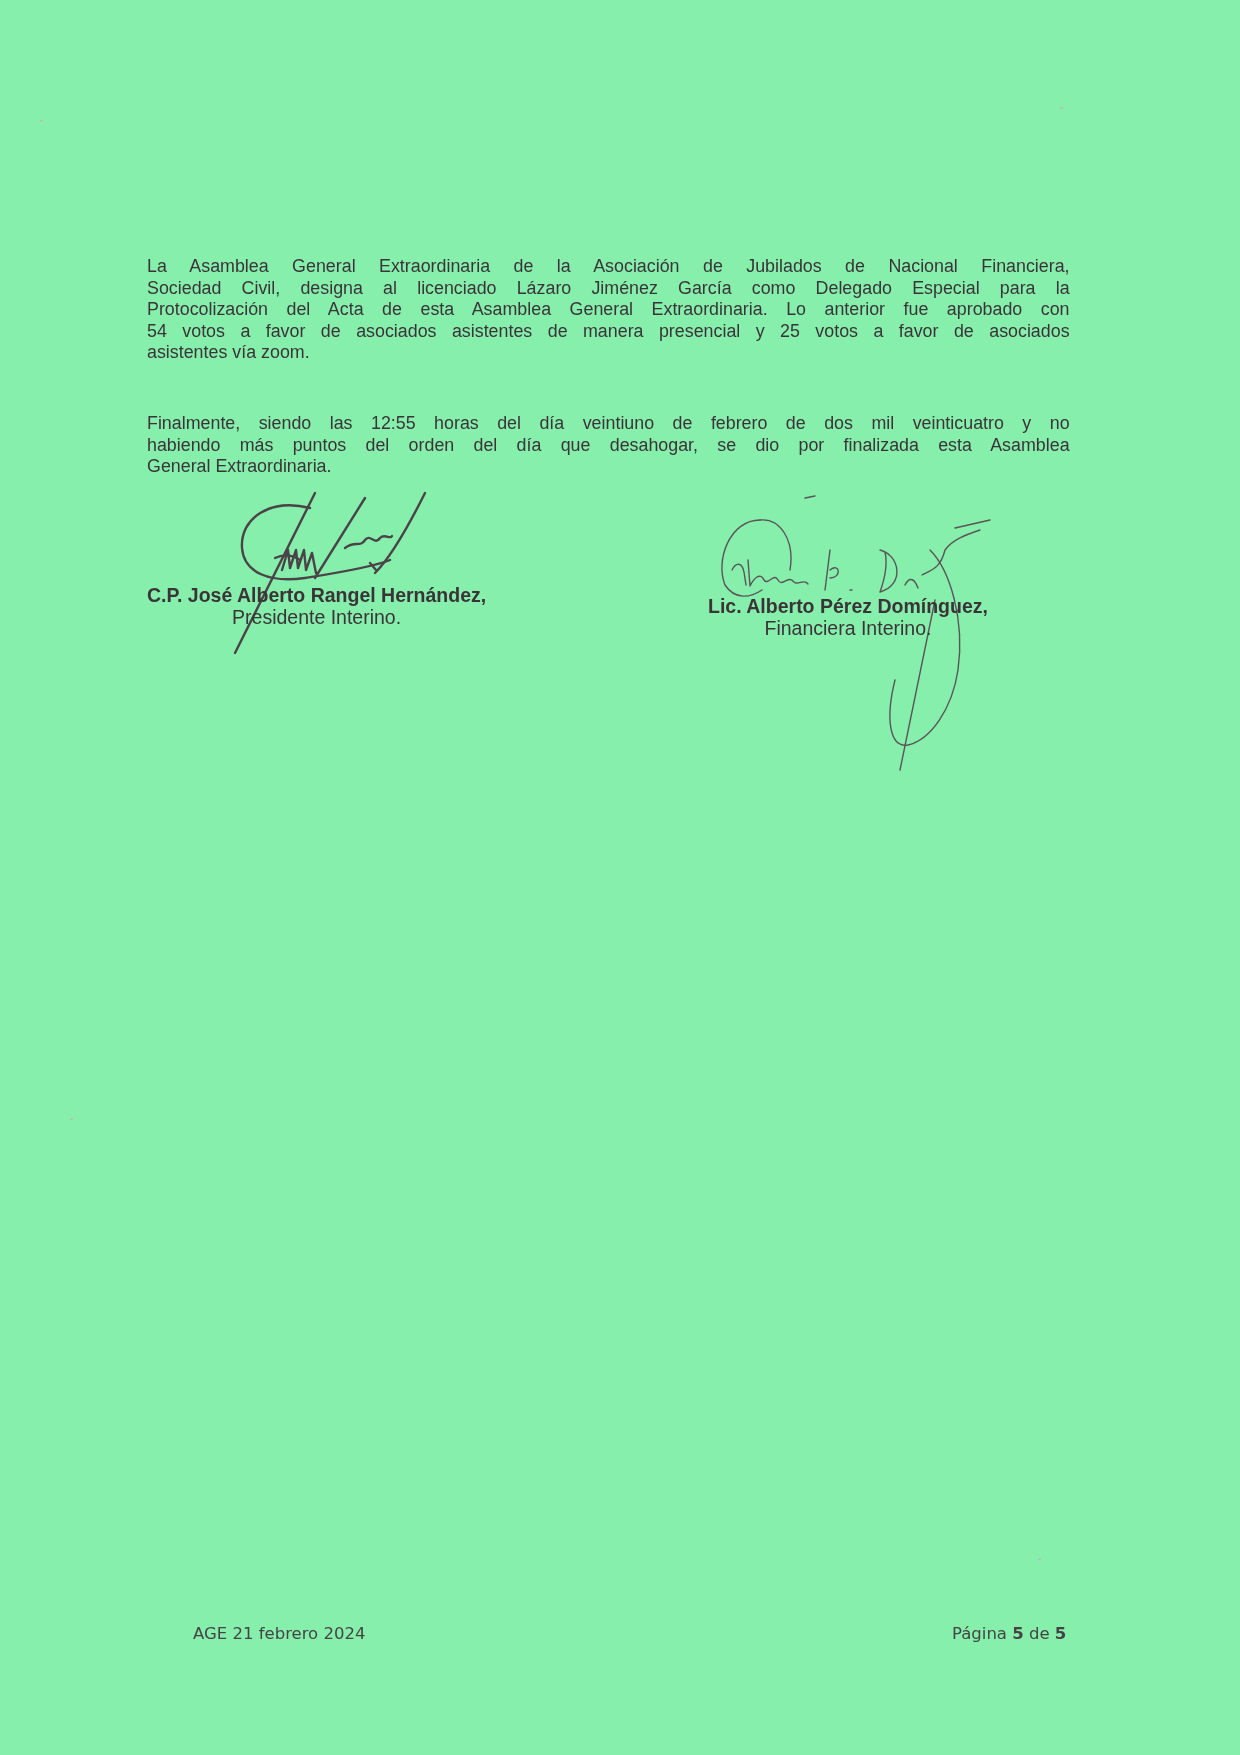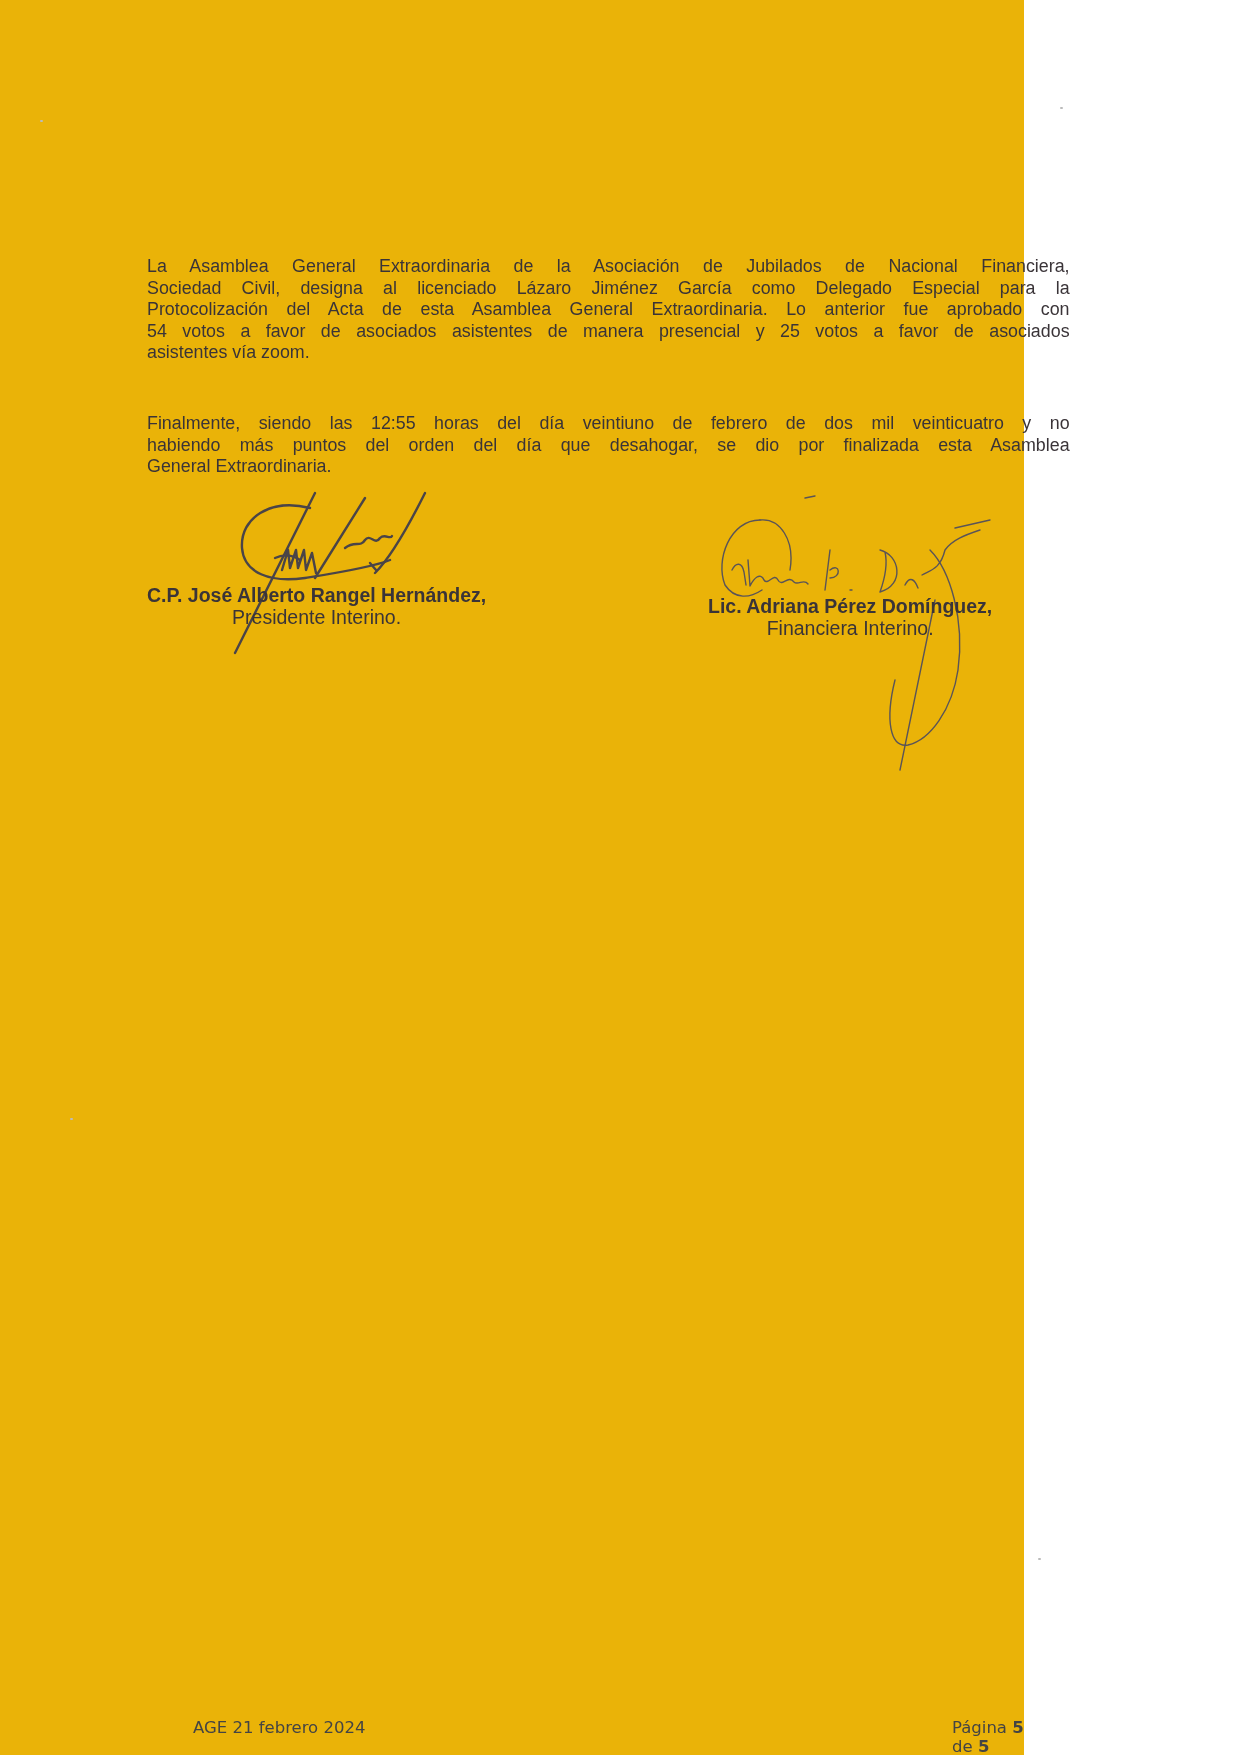--- a/index.html
+++ b/index.html
@@ -1,30 +1,30 @@
 <!DOCTYPE html>
 <html><head>
 <meta charset="utf-8">
 <style>
   html, body { margin:0; padding:0; background:#ffffff; }
   body { width:1240px; height:1755px; position:relative; overflow:hidden;
          font-family:"Liberation Sans", sans-serif; color:#3a3438; }
-  .page { position:absolute; left:0; top:0; width:1024px; height:1755px; background:#eab308; }
+  .page { position:absolute; left:0; top:0; width:1240px; height:1755px; background:#86efac; }
   .para { position:absolute; left:147px; width:923px; font-size:19.2px; line-height:21.6px;
           text-align:justify; transform:scaleX(0.93); transform-origin:left top; width:992px; }
   .para .ln { display:block; text-align:justify; text-align-last:justify; white-space:nowrap; }
   .para .ln.last { text-align-last:left; }
   #p1 { top:255px; }
   #p2 { top:412px; }
   .sigblock { position:absolute; font-size:19.5px; line-height:22px;text-align:center; }
   .sigblock .name { font-weight:bold; }
   #sig-left { left:147px; top:584px; }
   #sig-right { left:708px; top:595px; }
   .sigsvg { position:absolute; pointer-events:none; }
-  .footer { position:absolute; top:1718px; font-size:16.5px; color:#444; font-family:"DejaVu Sans", sans-serif; }
+  .footer { position:absolute; top:1624px; font-size:16.5px; color:#444; font-family:"DejaVu Sans", sans-serif; }
   #footer-left { left:193px; }
   #footer-right { left:952px; }
   #footer-right b { font-weight:bold; }
   .speck { position:absolute; width:3px; height:2px; background:#bbb; border-radius:1px; }
 </style>
 </head>
 <body>
 
 <div class="page">
 
@@ -75,21 +75,21 @@
       <path d="M190 60 C 210 65, 215 95, 190 102 C 195 88, 198 75, 195 62"></path>
       <path d="M215 95 C 220 85, 225 90, 228 98 M232 85 C 240 80, 250 80, 255 60 C 262 50, 275 45, 290 40"></path>
       <path d="M240 60 C 260 80, 275 130, 268 180 C 262 220, 240 250, 218 255 C 200 258, 195 230, 205 190"></path>
       <path d="M245 110 L 210 280"></path>
       <path d="M265 38 L 300 30"></path>
       <path d="M115 8 L 125 6"></path>
     </g>
   </svg>
 
   <div class="sigblock" id="sig-right">
-    <div class="name">Lic. Adriana Pérez Domínguez,</div>
+    <div class="name">Lic. Alberto Pérez Domínguez,</div>
     <div class="role">Financiera Interino.</div>
   </div>
 
   <div class="footer" id="footer-left">AGE 21 febrero 2024</div>
   <div class="footer" id="footer-right">
     <span>Página </span><b>5</b><span> de </span><b>5</b>
   </div>
 
 </div>
 

